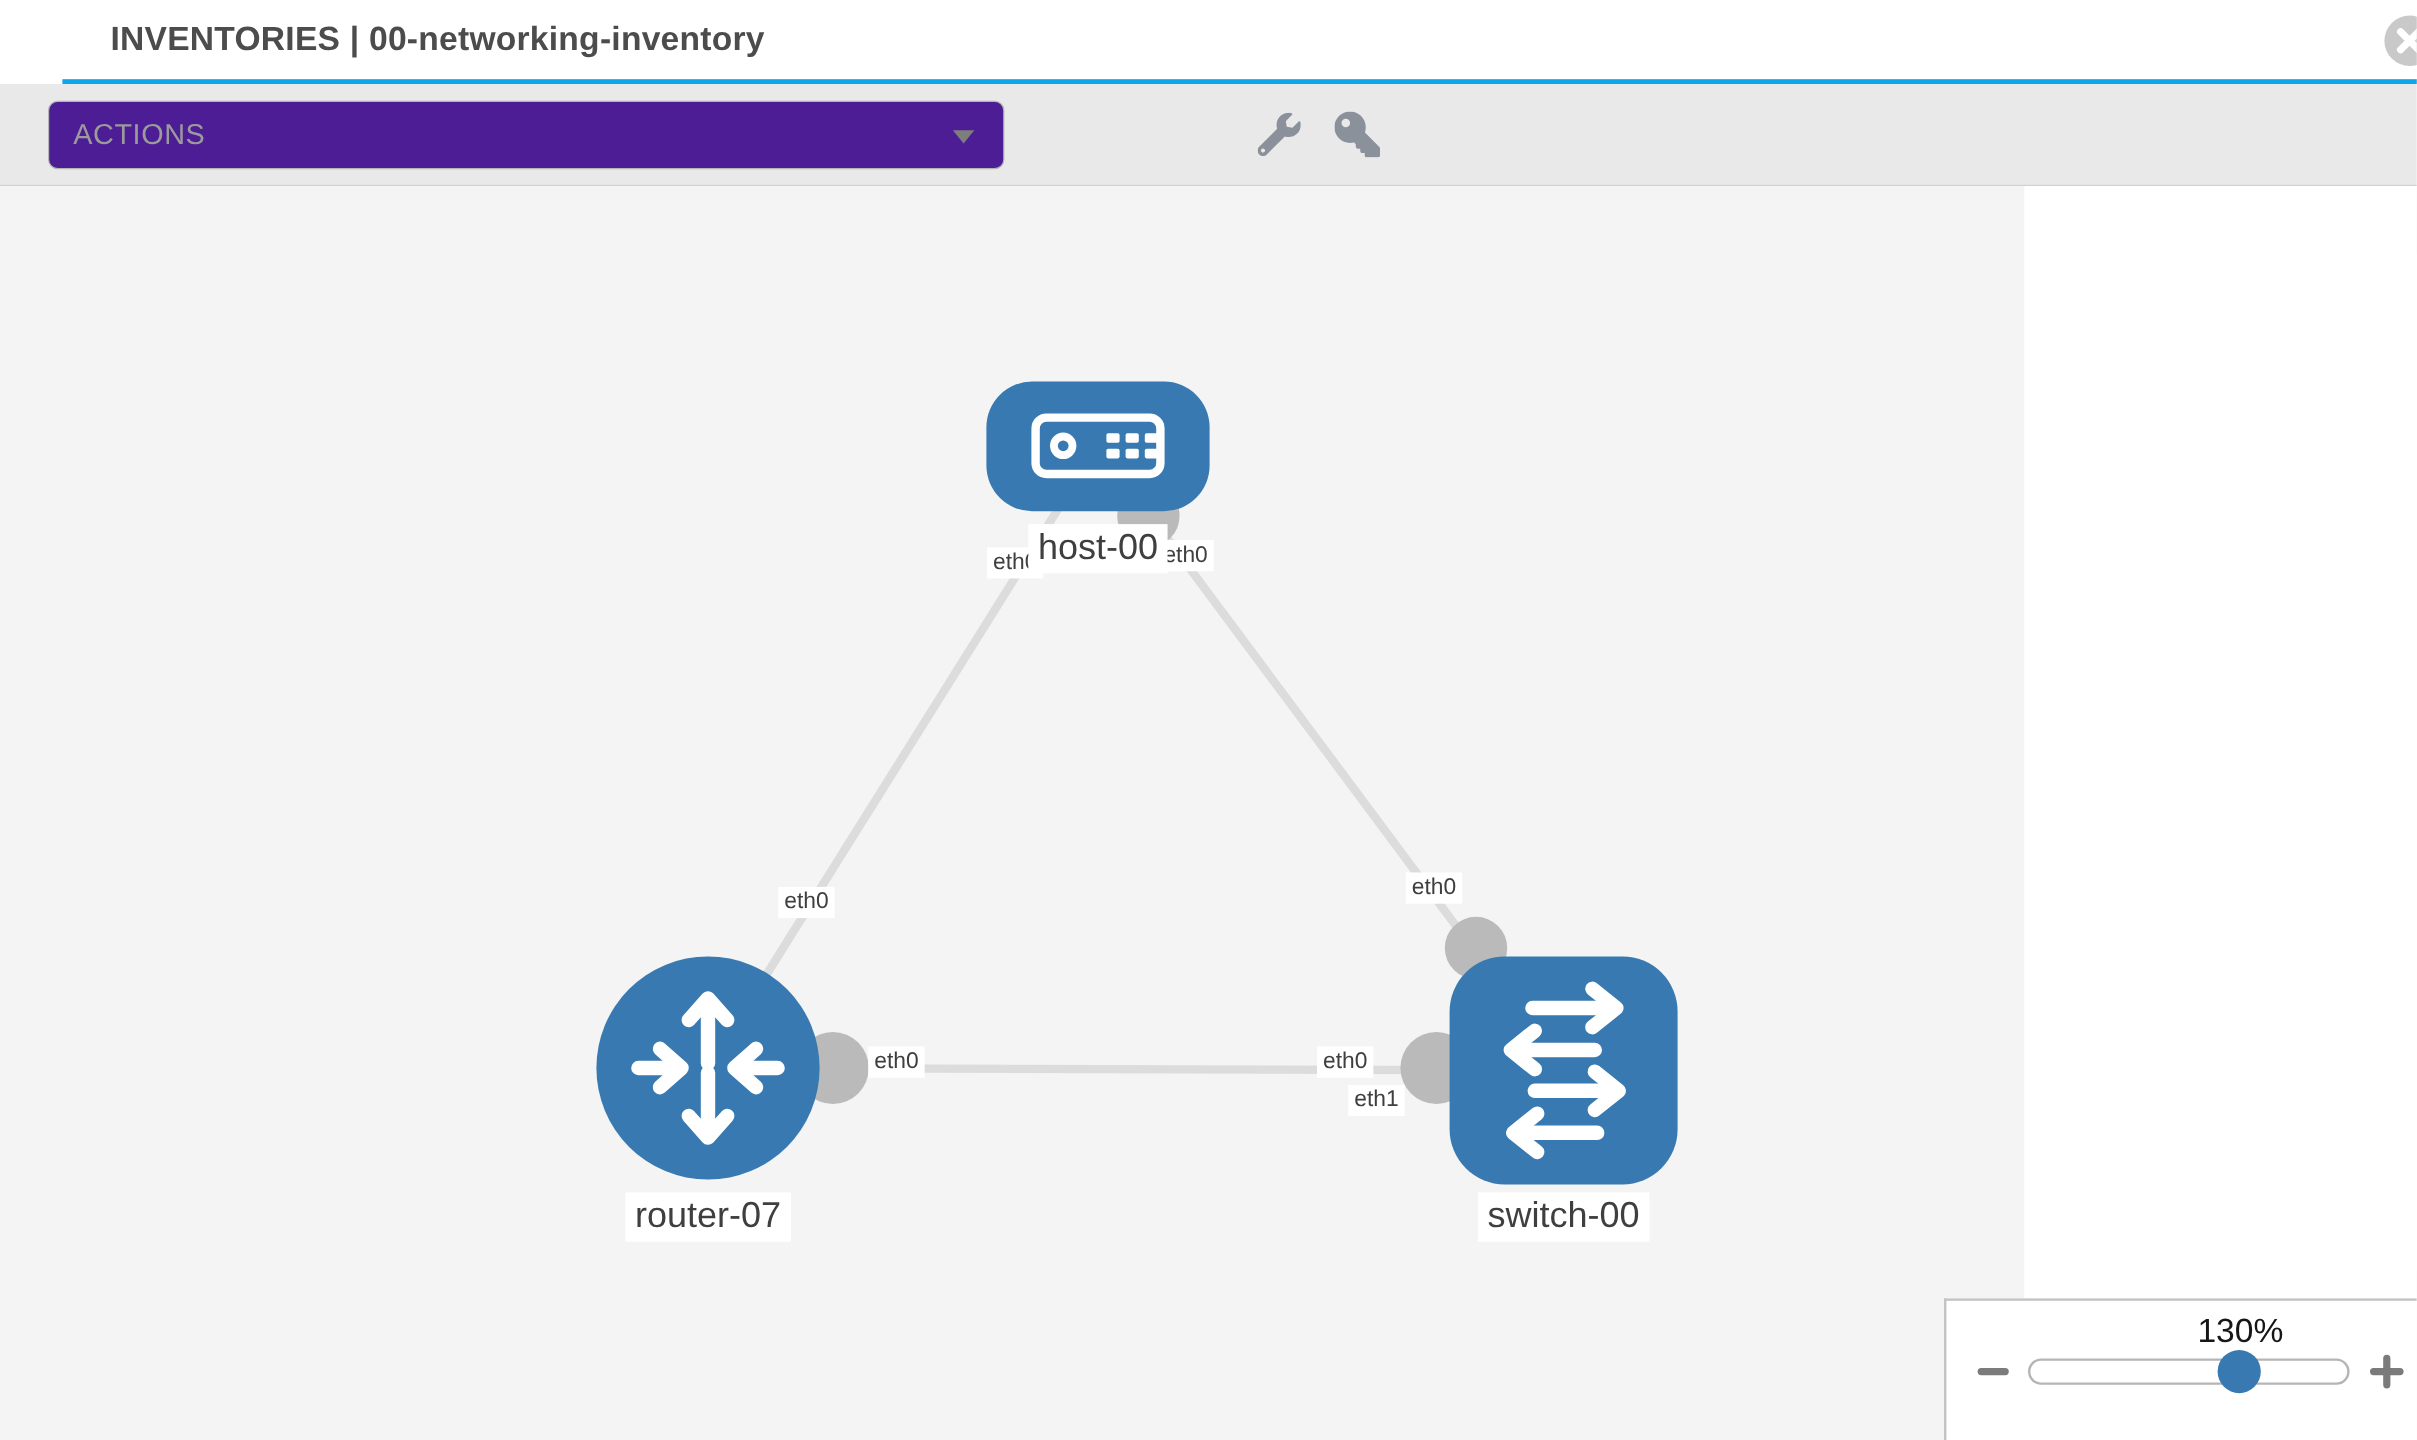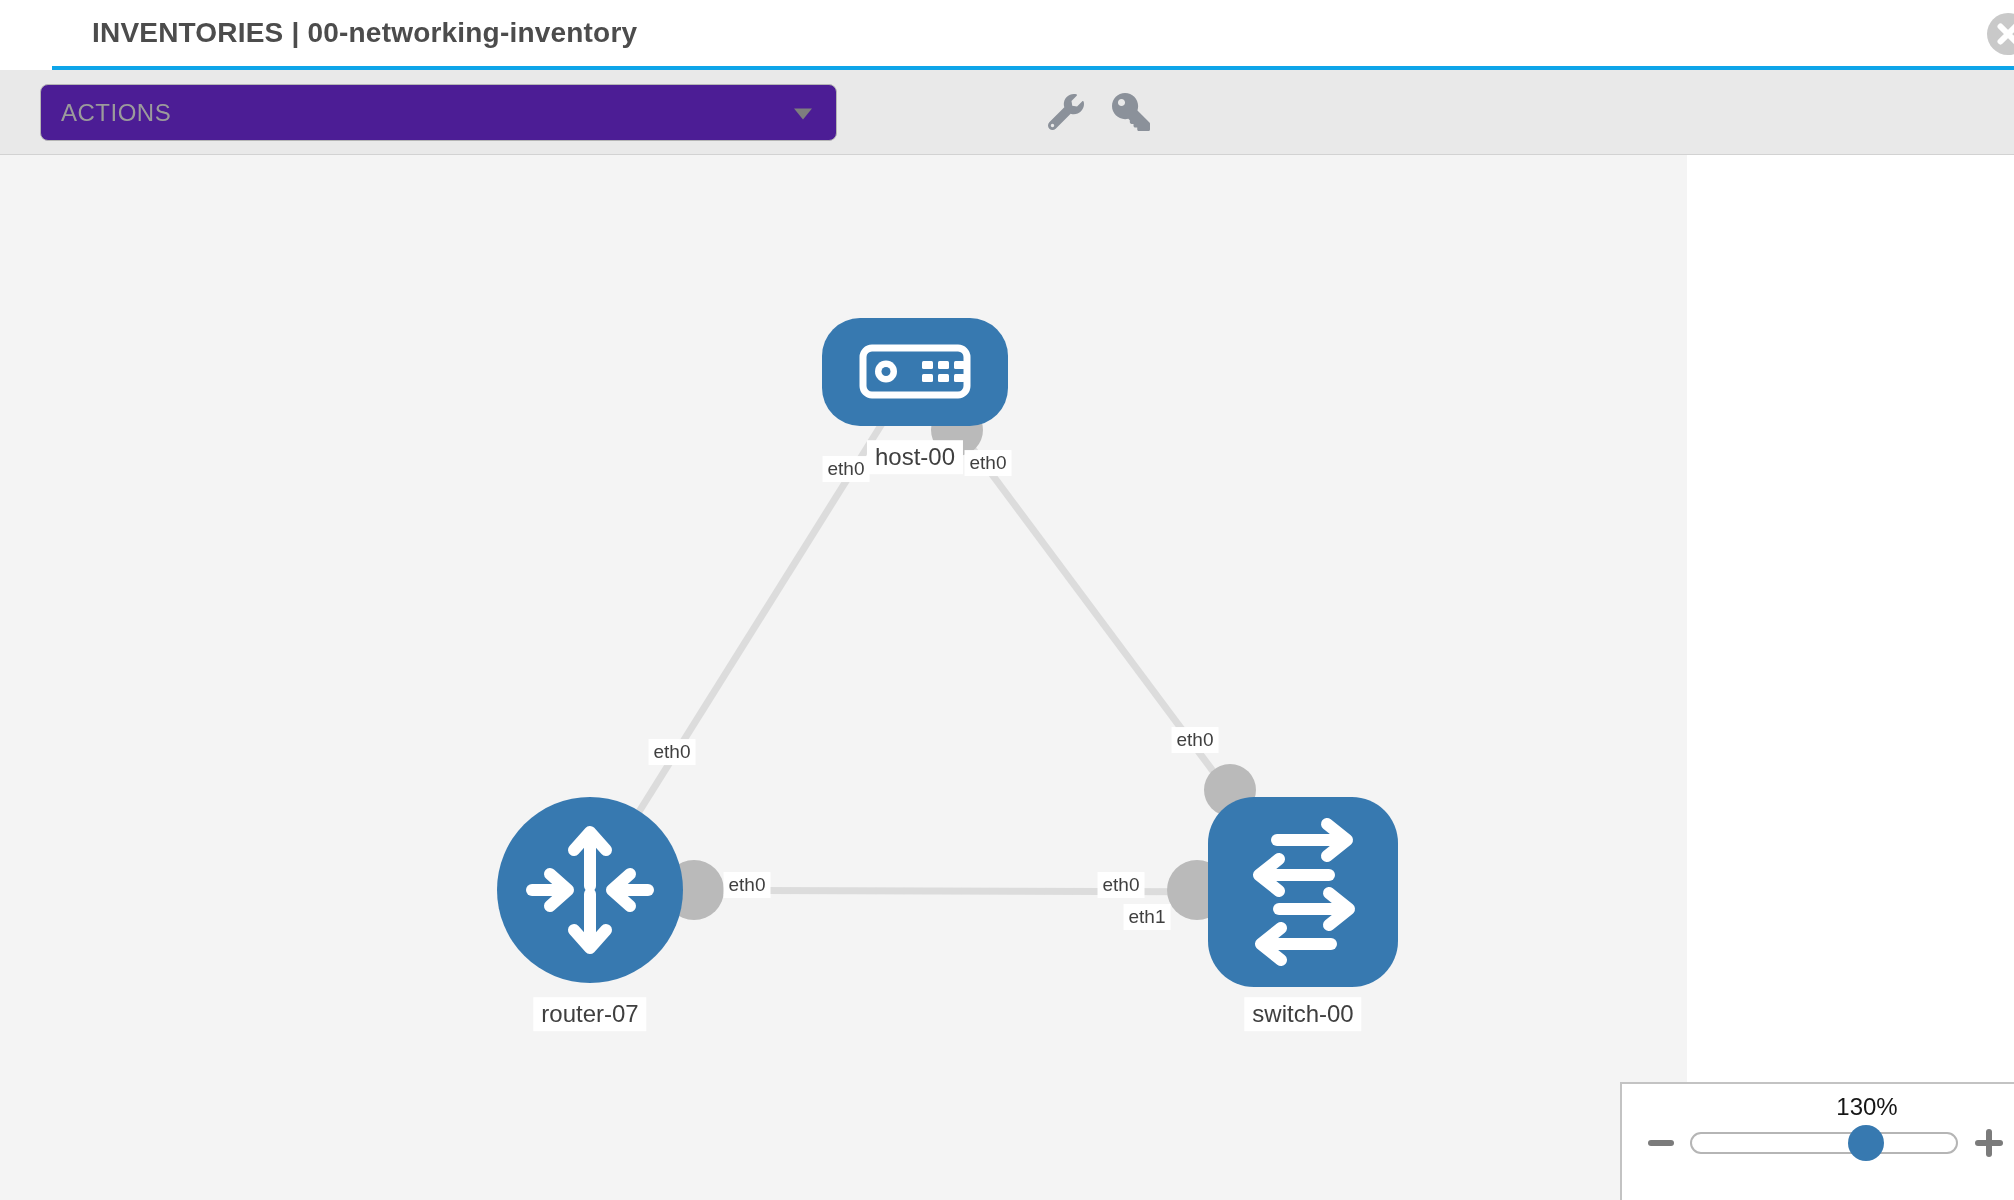--- a/index.html
+++ b/index.html
@@ -39,27 +39,27 @@
   .node { position:absolute; background:#3779b0; z-index:2; cursor:pointer; }
   .node.host   { left:822px;  top:163px; width:186px; height:108px; border-radius:38px; }
   .node.router { left:497px;  top:642px; width:186px; height:186px; border-radius:50%; }
   .node.switch { left:1208px; top:642px; width:190px; height:190px; border-radius:46px; }
   .node svg { position:absolute; left:0; top:0; width:100%; height:100%; }
 
   .chip { position:absolute; transform:translate(-50%,-50%); background:#fff; color:#3f3f3f;
     white-space:nowrap; line-height:1.15; }
   .chip.if   { font-size:19px; padding:2px 5px; z-index:3; }
   .chip.if.over { z-index:4; }
-  .chip.name { font-size:24px; padding:3px 8px; z-index:5; }
+  .chip.name { font-size:30px; padding:3px 8px; z-index:5; }
 
   
   .zoom-panel { position:absolute; left:1620px; top:927px; width:394px; height:118px; background:#fff;
     border-left:2px solid #c3c3c3; border-top:2px solid #c3c3c3; z-index:6; }
   .zoom-level { position:absolute; left:170px; top:9px; width:150px; text-align:center;
-    font-size:24px; color:#161616; }
+    font-size:28px; color:#161616; }
   .zoom-minus { position:absolute; left:22px; top:44px; width:34px; height:30px; cursor:pointer; }
   .zoom-minus .bar-h { position:absolute; left:4px; top:12px; width:26px; height:6px; border-radius:3px; background:#7b7b7b; }
   .zoom-plus { position:absolute; left:350px; top:44px; width:34px; height:30px; cursor:pointer; }
   .zoom-plus .bar-h { position:absolute; left:3px; top:12px; width:28px; height:6px; border-radius:3px; background:#7b7b7b; }
   .zoom-plus .bar-v { position:absolute; left:14px; top:1px; width:6px; height:28px; border-radius:3px; background:#7b7b7b; }
   .zoom-track { position:absolute; left:68px; top:48px; width:268px; height:22px; background:#fff;
     border:2px solid #b5b5b5; border-radius:13px; cursor:pointer; }
   .zoom-knob { position:absolute; left:156px; top:50%; transform:translateY(-50%);
     width:36px; height:36px; border-radius:50%; background:#3779b0; cursor:grab; }
 </style>

